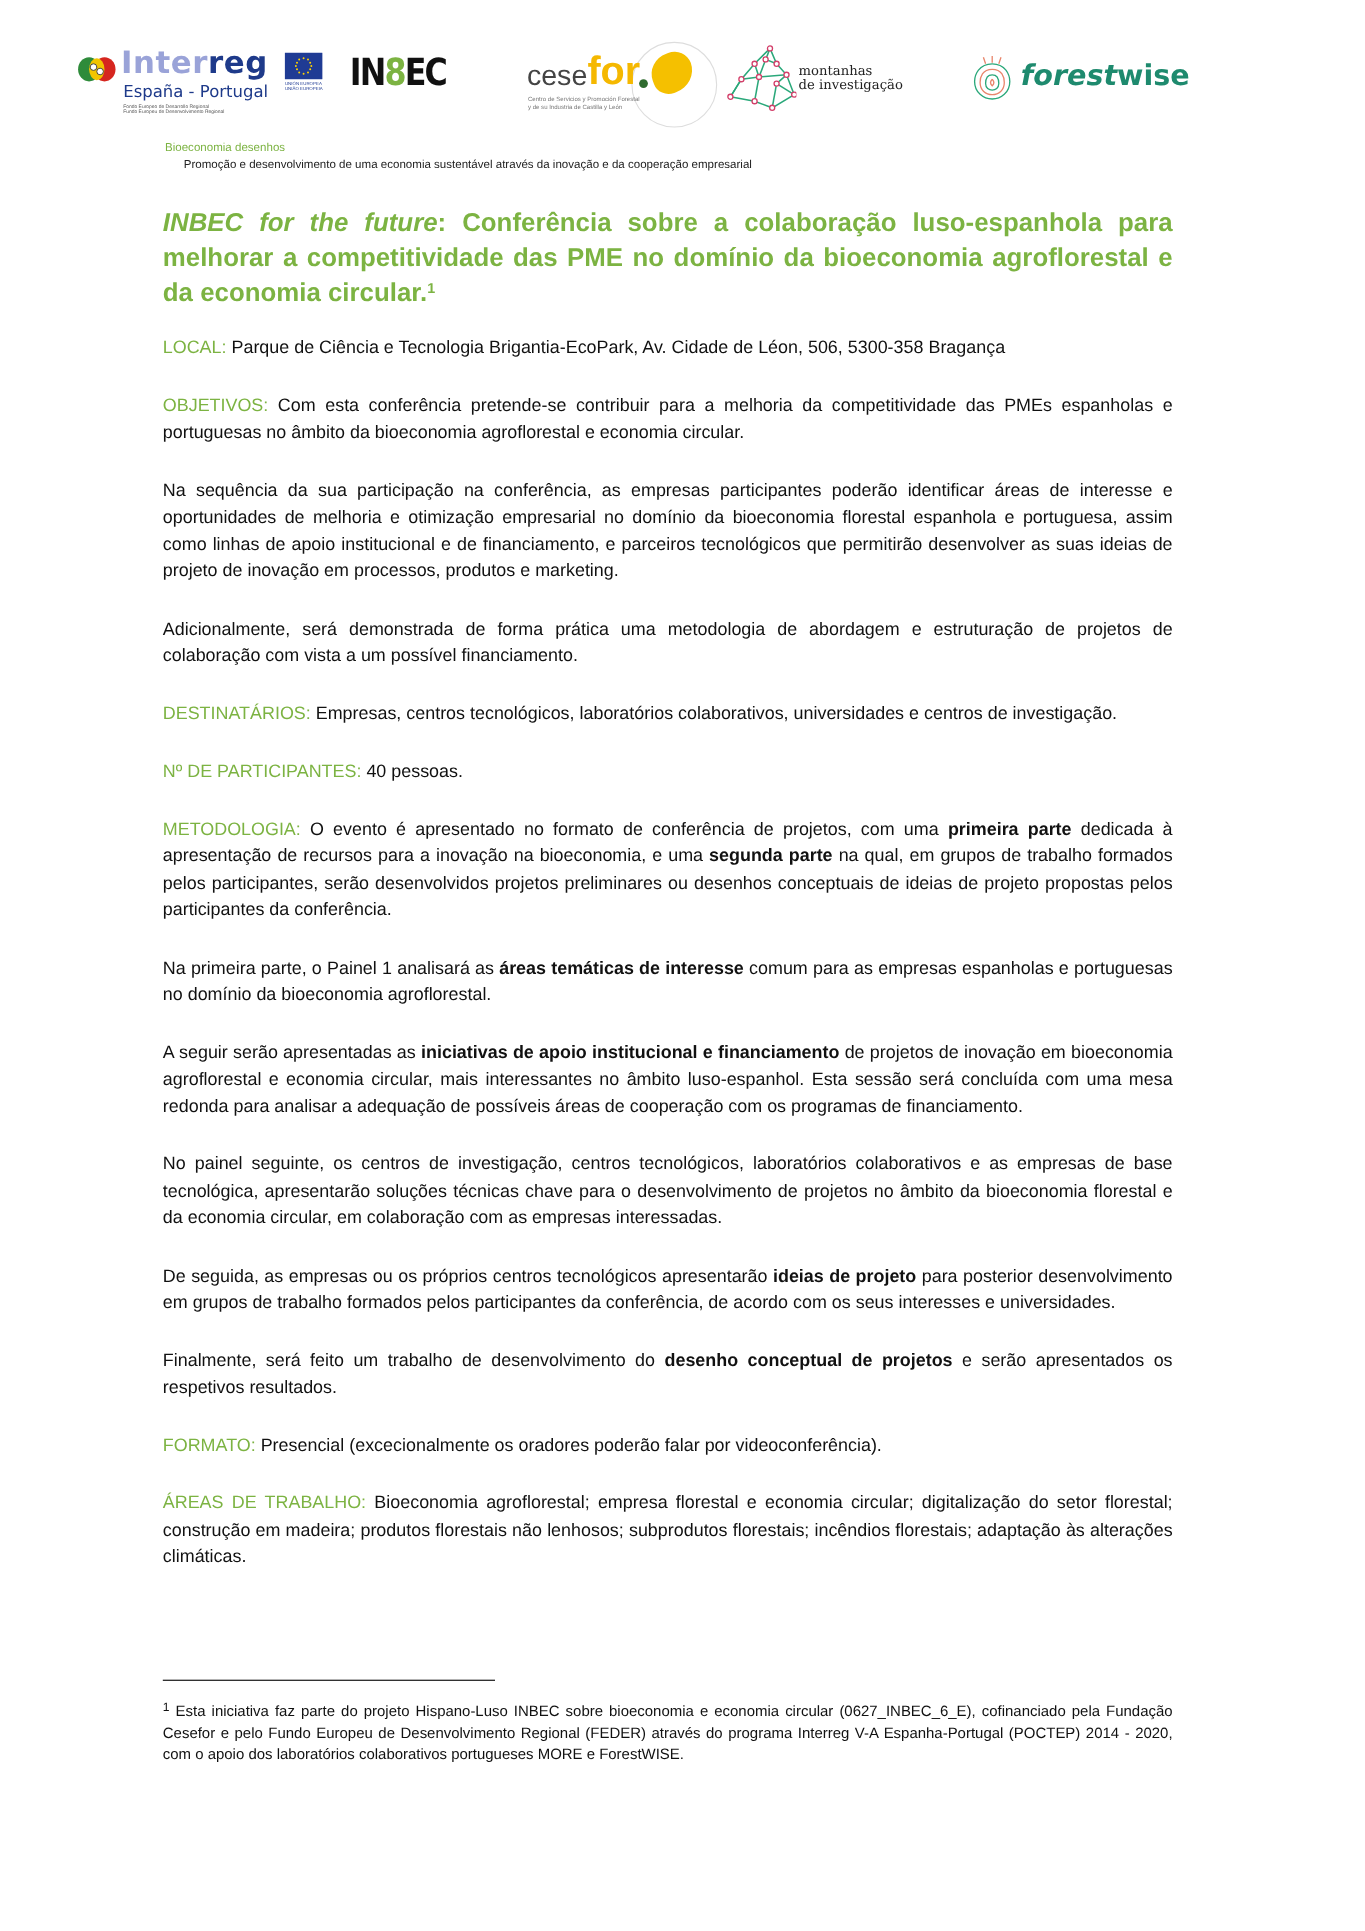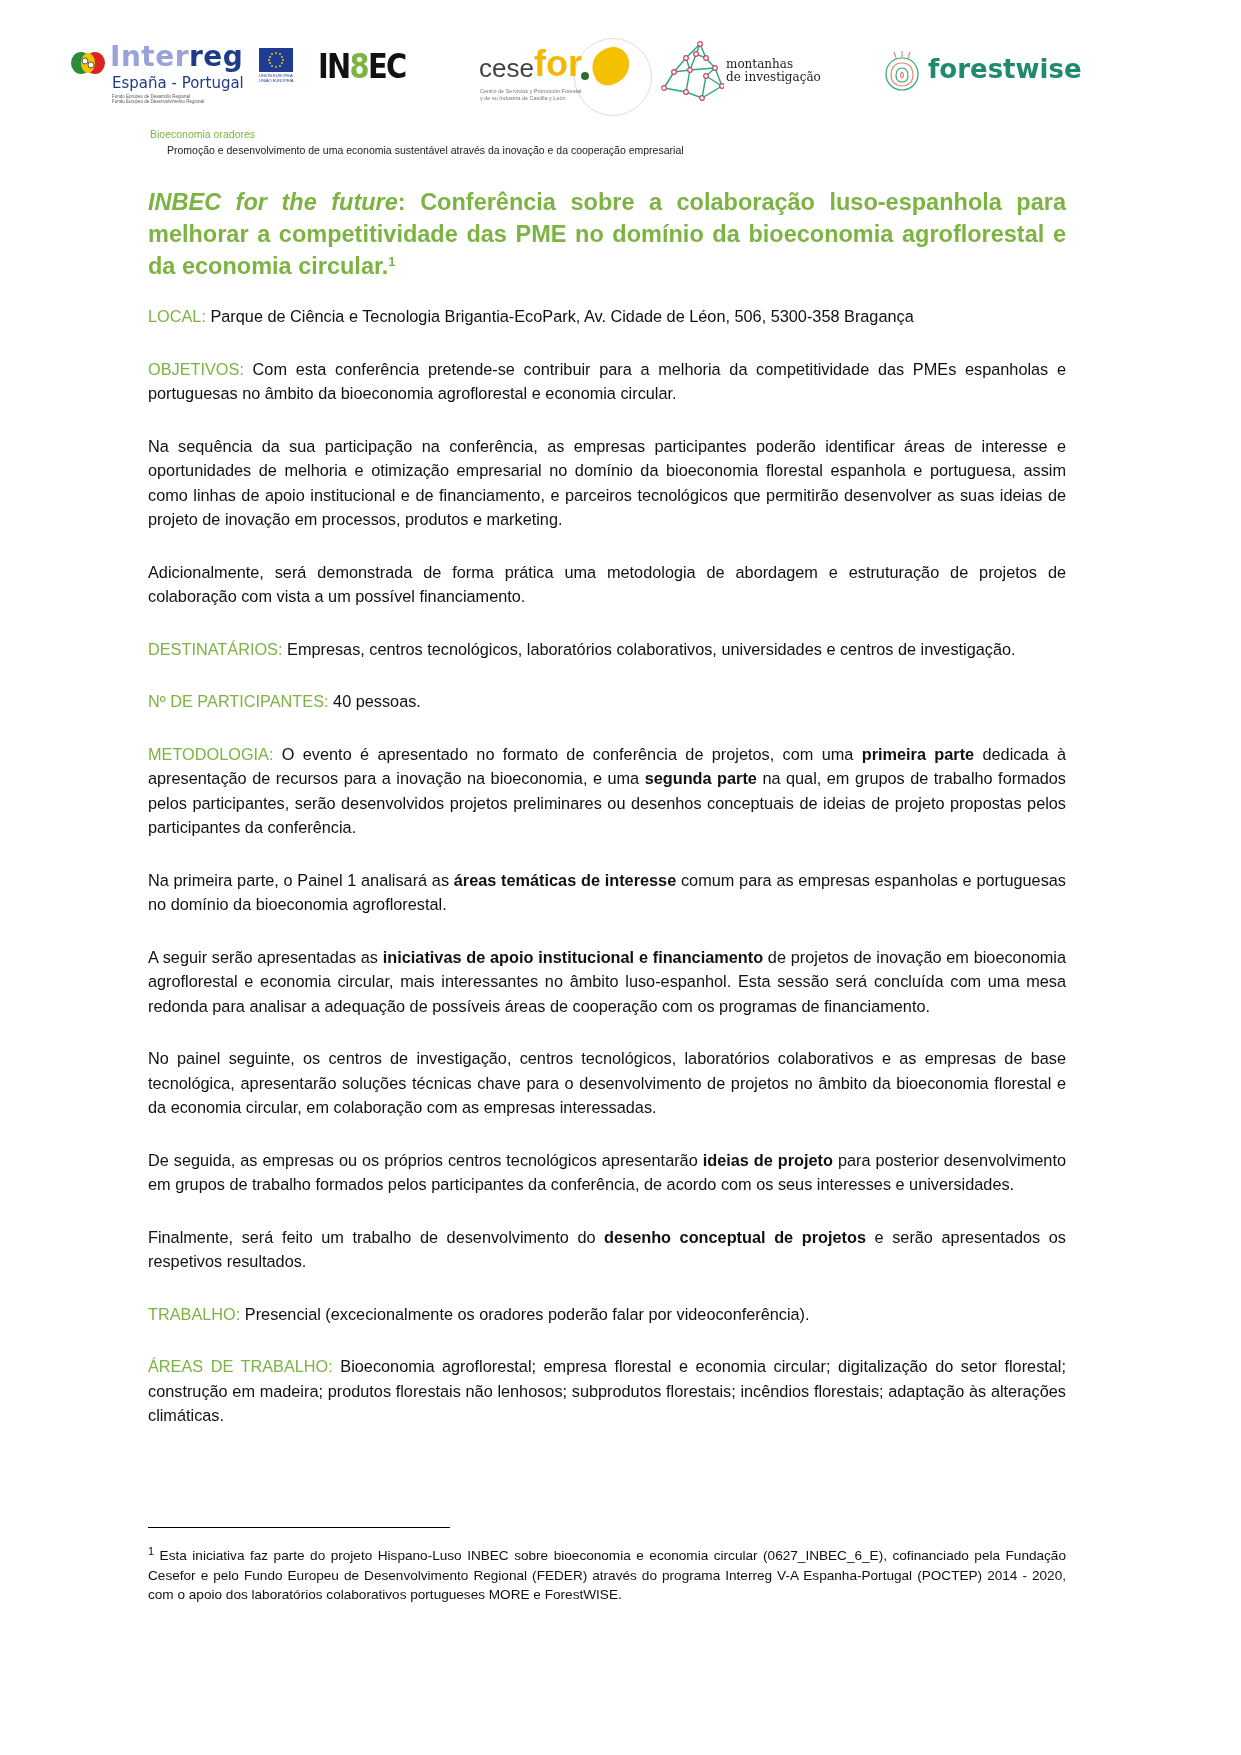--- a/index.html
+++ b/index.html
@@ -29,21 +29,21 @@
   .cesefor .dot { position: absolute; left: 107px; top: 34px; width: 8px; height: 8px; background: #2f6b2f; border-radius: 50%; }
   .cesefor .tag { position: absolute; left: 6px; top: 50px; font-size: 5.5px; color: #777; line-height: 7px; white-space: nowrap; }
   
   .mont { left: 600px; top: 4px; width: 200px; height: 70px; }
   .mont svg { position: absolute; left: 0; top: 0; }
   .mont .txt { position: absolute; left: 66px; top: 18px; font-family: "DejaVu Serif", serif; font-size: 12px; line-height: 13px; color: #222; white-space: nowrap; }
   
   .fw { left: 822px; top: 14px; width: 200px; height: 50px; }
   .fw svg { position: absolute; left: 0; top: 0; }
   .fw .txt { position: absolute; left: 46px; top: 4px; font-family: "DejaVu Sans", sans-serif; font-size: 26px; color: #1e8a6e; white-space: nowrap; }
-  .fw .txt b { font-weight: bold; }
+  .fw .txt b { font-weight: bold; font-style: italic; }
   .fw .txt span.l { font-weight: bold; }
 
   .header-small { position: absolute; left: 150px; top: 126px; font-size: 10.5px; line-height: 16px; }
   .header-small .cat { color: #7cb342; }
   .header-small .desc { color: #222; margin-left: 17px; }
 
   .doc { position: absolute; left: 148px; top: 186px; width: 918px; }
   .title { color: #7cb342; font-weight: bold; font-size: 23.5px; line-height: 32px; text-align: justify; margin: 0; font-family: "Liberation Sans Narrow", "Liberation Sans", sans-serif; }
   .title i { font-style: italic; }
   .title sup { font-size: 13px; vertical-align: 8px; line-height: 0; }
@@ -152,21 +152,21 @@
         <path d="M20 18 C15 18 14 22 14 26 C14 30 17 32 20 32 C23 32 26 30 26 26 C26 22 25 18 20 18" stroke="#2aa87a"></path>
         <path d="M20 22 C18 24 18 26 20 28 C22 26 22 24 20 22" stroke="#e8856b"></path>
         <path d="M12 2 L14 8 M20 1 L20 7 M28 2 L26 8" stroke="#e8856b"></path>
       </g>
     </svg>
     <div class="txt"><b>forest</b><span class="l">wise</span></div>
   </div>
 </div>
 
 <div class="header-small">
-  <div class="cat">Bioeconomia oradores</div>
+  <div class="cat">Bioeconomia desenhos</div>
   <div class="desc">Promoção e desenvolvimento de uma economia sustentável através da inovação e da cooperação empresarial</div>
 </div>
 
 <div class="doc">
   <h1 class="title"><i>INBEC for the future</i><span>: Conferência sobre a colaboração luso-espanhola para melhorar a competitividade das PME no domínio da bioeconomia agroflorestal e da economia circular.</span><sup>1</sup></h1>
 
   <p class="p first"><span class="lbl">LOCAL:</span><span> Parque de Ciência e Tecnologia Brigantia-EcoPark, Av. Cidade de Léon, 506, 5300-358 Bragança</span></p>
 
   <p class="p"><span class="lbl">OBJETIVOS:</span><span> Com esta conferência pretende-se contribuir para a melhoria da competitividade das PMEs espanholas e portuguesas no âmbito da bioeconomia agroflorestal e economia circular.</span></p>
 
@@ -183,19 +183,19 @@
   <p class="p"><span>Na primeira parte, o Painel 1 analisará as </span><b>áreas temáticas de interesse</b><span> comum para as empresas espanholas e portuguesas no domínio da bioeconomia agroflorestal.</span></p>
 
   <p class="p"><span>A seguir serão apresentadas as </span><b>iniciativas de apoio institucional e financiamento</b><span> de projetos de inovação em bioeconomia agroflorestal e economia circular, mais interessantes no âmbito luso-espanhol. Esta sessão será concluída com uma mesa redonda para analisar a adequação de possíveis áreas de cooperação com os programas de financiamento.</span></p>
 
   <p class="p">No painel seguinte, os centros de investigação, centros tecnológicos, laboratórios colaborativos e as empresas de base tecnológica, apresentarão soluções técnicas chave para o desenvolvimento de projetos no âmbito da bioeconomia florestal e da economia circular, em colaboração com as empresas interessadas.</p>
 
   <p class="p"><span>De seguida, as empresas ou os próprios centros tecnológicos apresentarão </span><b>ideias de projeto</b><span> para posterior desenvolvimento em grupos de trabalho formados pelos participantes da conferência, de acordo com os seus interesses e universidades.</span></p>
 
   <p class="p"><span>Finalmente, será feito um trabalho de desenvolvimento do </span><b>desenho conceptual de projetos</b><span> e serão apresentados os respetivos resultados.</span></p>
 
-  <p class="p"><span class="lbl">TRABALHO:</span><span> Presencial (excecionalmente os oradores poderão falar por videoconferência).</span></p>
+  <p class="p"><span class="lbl">FORMATO:</span><span> Presencial (excecionalmente os oradores poderão falar por videoconferência).</span></p>
 
   <p class="p"><span class="lbl">ÁREAS DE TRABALHO:</span><span> Bioeconomia agroflorestal; empresa florestal e economia circular; digitalização do setor florestal; construção em madeira; produtos florestais não lenhosos; subprodutos florestais; incêndios florestais; adaptação às alterações climáticas.</span></p>
 </div>
 
 <div class="fn-rule"></div>
 <div class="footnote"><sup>1</sup><span> Esta iniciativa faz parte do projeto Hispano-Luso INBEC sobre bioeconomia e economia circular (0627_INBEC_6_E), cofinanciado pela Fundação Cesefor e pelo Fundo Europeu de Desenvolvimento Regional (FEDER) através do programa Interreg V-A Espanha-Portugal (POCTEP) 2014 - 2020, com o apoio dos laboratórios colaborativos portugueses MORE e ForestWISE.</span></div>
 
 </body></html>

